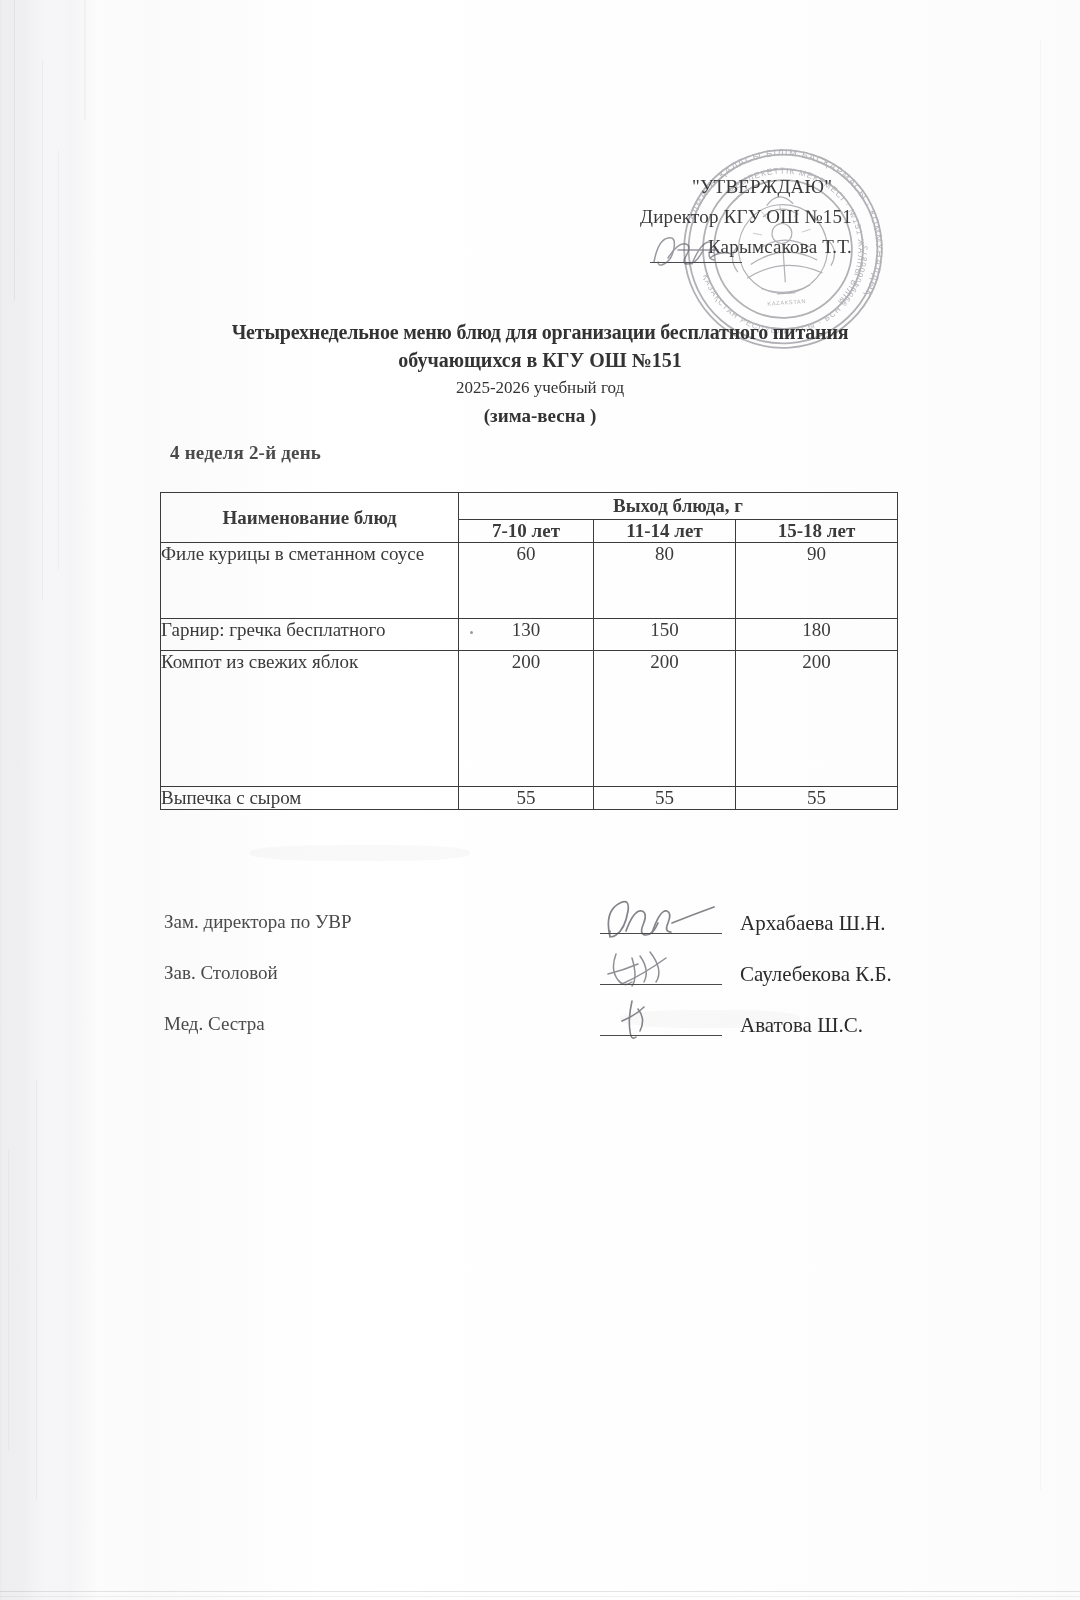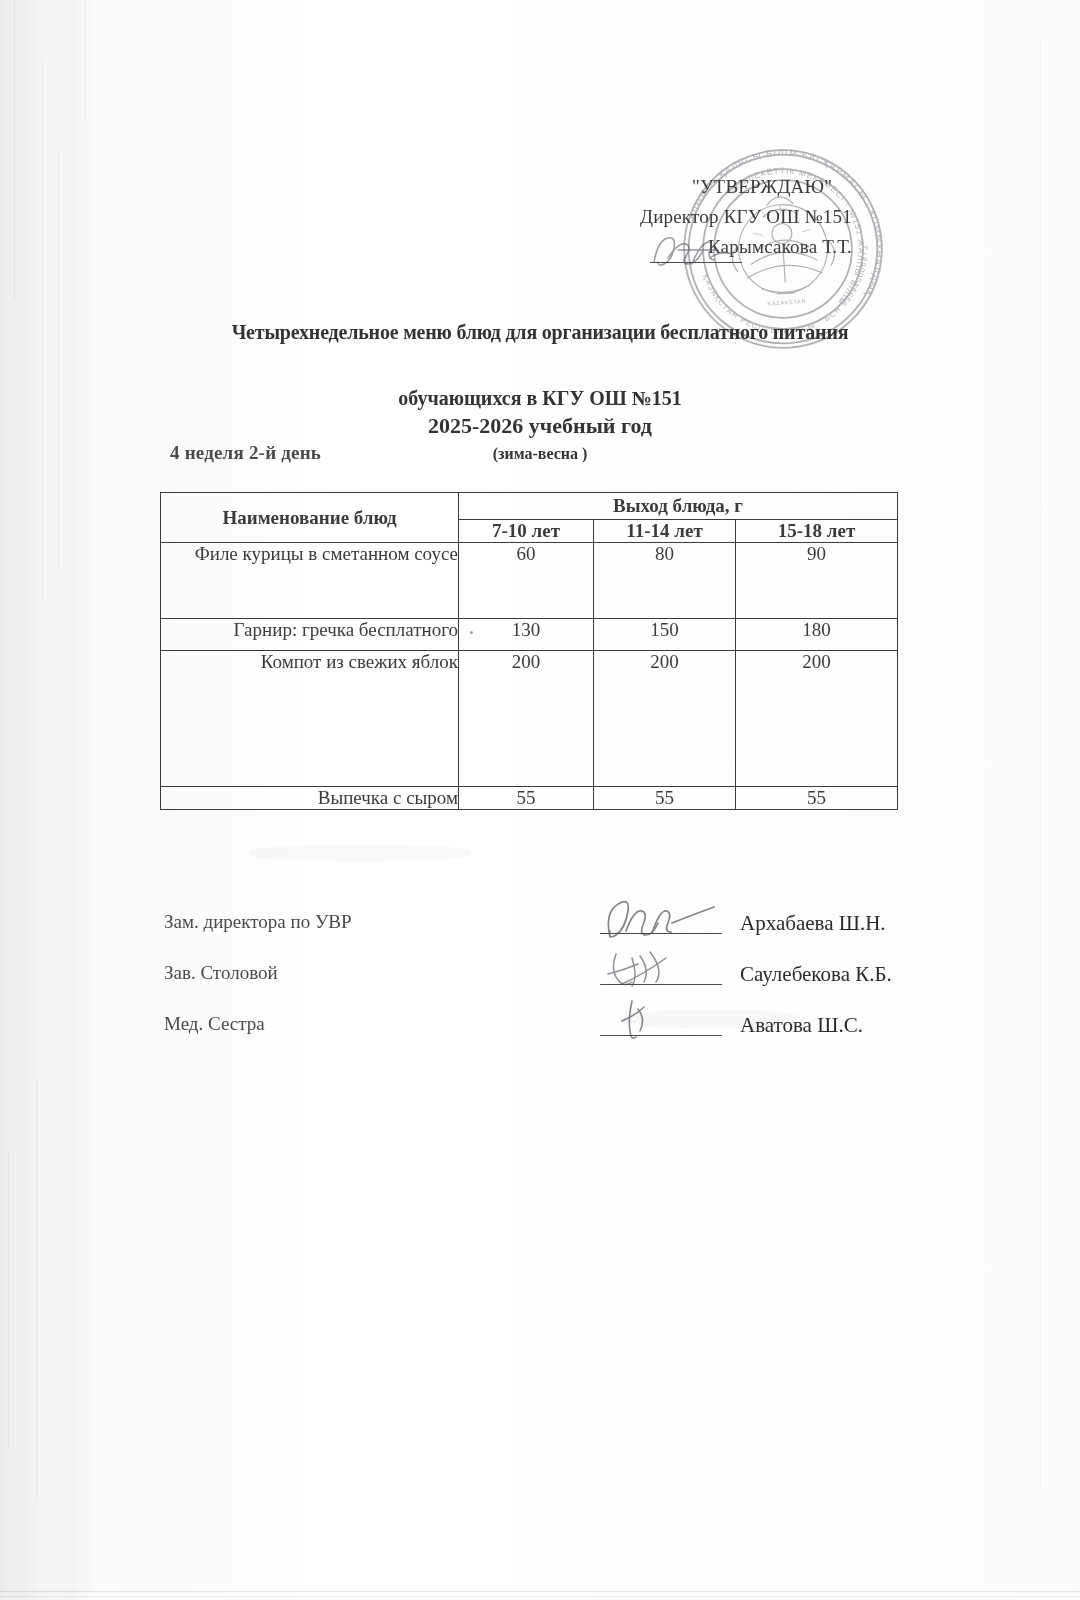--- a/index.html
+++ b/index.html
@@ -55,44 +55,44 @@
   .sigline-dir{position:absolute;left:650px;top:262px;width:92px;height:1px;background:#4a4a4a;}
   .sig-dir{position:absolute;left:648px;top:228px;width:110px;height:44px;opacity:.62;}
 
   
   #title{
     position:absolute;left:0;right:0;top:318px;
     text-align:center;font-size:20px;line-height:28px;
     color:#333;font-weight:700;
   }
   #title .t1{font-weight:700;letter-spacing:-.2px;}
-  #title .t2{font-weight:700;margin-top:38px;}
-  #title .t3{font-weight:700;font-size:22px;}
-  #title .t4{font-weight:700;font-size:16px;}
+  #title .t2{font-weight:700;}
+  #title .t3{font-weight:400;font-size:17px;}
+  #title .t4{font-weight:700;font-size:19px;}
 
   #daylabel{
     position:absolute;left:170px;top:442px;
     font-size:19px;font-weight:700;color:#4a4a4a;letter-spacing:.2px;
   }
 
   
   #tbl{
     position:absolute;left:160px;top:492px;width:737px;
     border-collapse:collapse;table-layout:fixed;
   }
   #tbl td,#tbl th{
     border:1px solid #3b3b3b;
     font-size:19px;color:#3b3b3b;font-weight:400;
     padding:0;vertical-align:top;
   }
   #tbl th{font-weight:700;text-align:center;vertical-align:middle;}
   .h-name{height:48px;font-size:19px;}
   .h-span{height:26px;}
   .h-age{height:22px;font-size:18px;}
-  td.dish{padding:5px 4px 0 6px;text-align:right;}
+  td.dish{padding:5px 4px 0 6px;text-align:left;}
   td.num{text-align:center;padding-top:5px;font-size:19px;}
   .r1{height:76px;}
   .r2{height:32px;}
   .r3{height:136px;}
   .r4{height:21px;}
   .dot-art{position:absolute;left:470px;top:631px;width:3px;height:3px;background:#9a9a9a;border-radius:50%;}
 
   
   #signs{position:absolute;left:160px;top:905px;width:760px;}
   .srow{position:relative;height:51px;}

